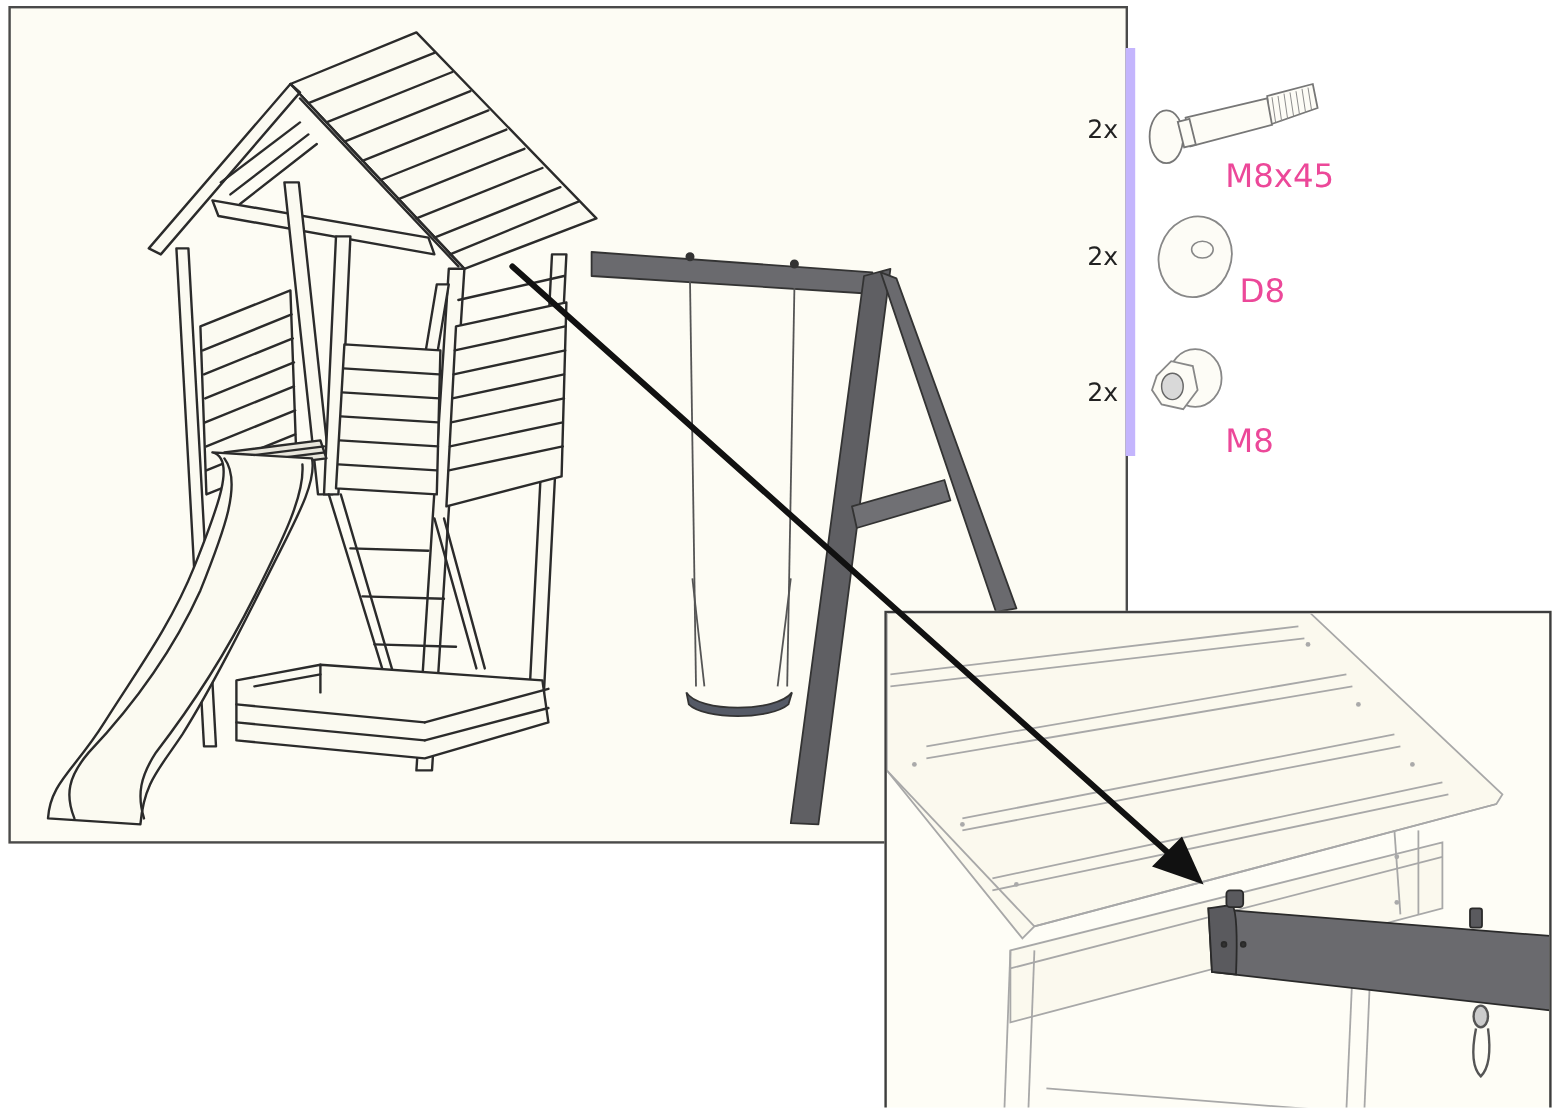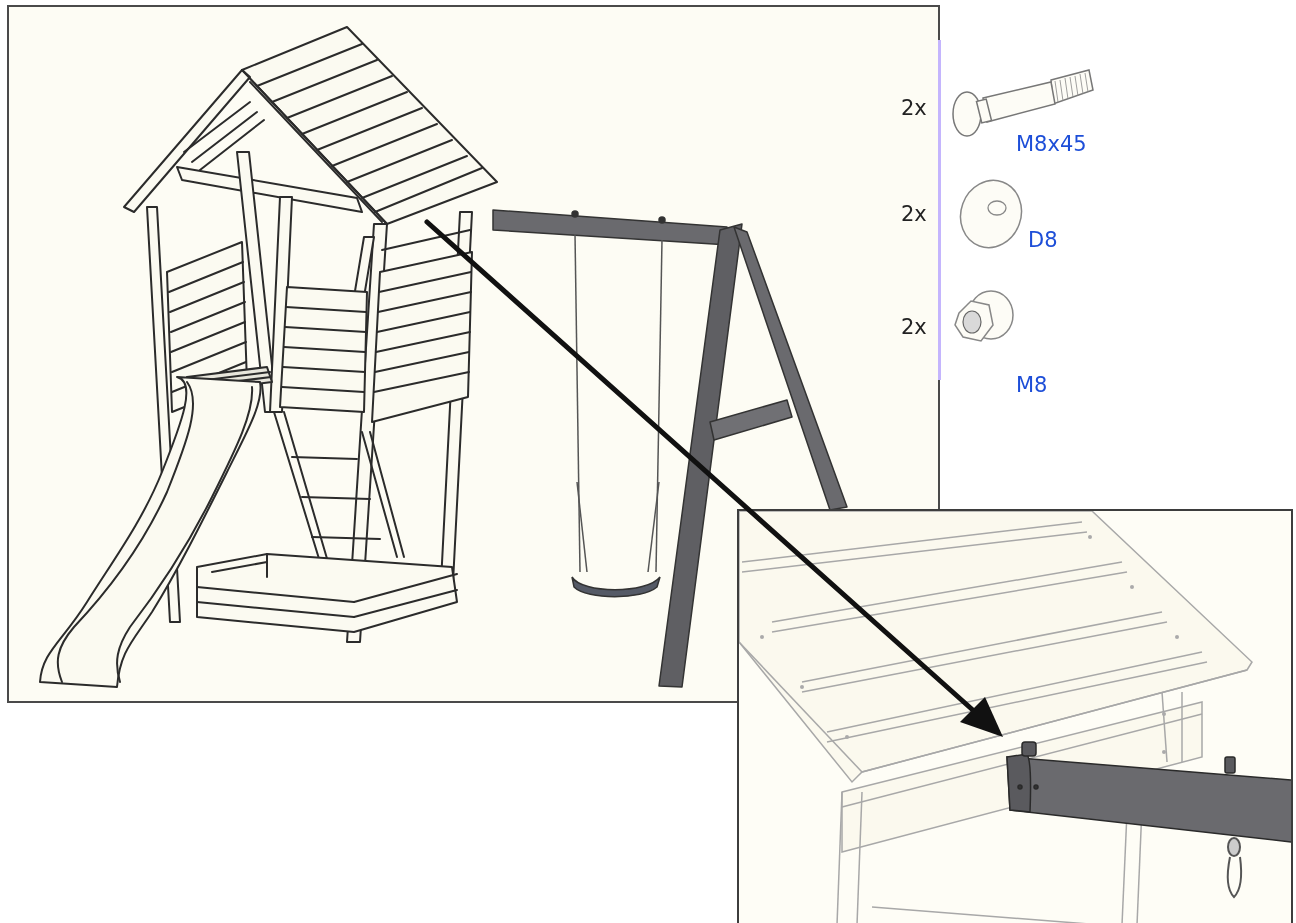--- a/index.html
+++ b/index.html
@@ -1,21 +1,21 @@
 <!DOCTYPE html>
 <html><head>
 <meta charset="utf-8">
 <style>
   html,body{margin:0;padding:0;background:#ffffff;}
   body{width:1296px;height:923px;position:relative;overflow:hidden;font-family:"DejaVu Sans","Liberation Sans",sans-serif;}
   .main-frame{position:absolute;left:7px;top:5px;width:929px;height:694px;border:2px solid #4a4a4a;background:#fdfcf4;box-sizing:content-box;}
-  .parts-panel{position:absolute;left:938px;top:40px;width:200px;height:340px;border-left:3px solid #c4b5fd;}
+  .parts-panel{position:absolute;left:938px;top:40px;width:200px;height:340px;border-left:8px solid #c4b5fd;}
   .part{position:absolute;left:0;width:200px;}
   .qty{position:absolute;left:-40px;font-size:21px;color:#222;}
-  .code{position:absolute;font-size:21px;color:#1d4ed8;}
+  .code{position:absolute;font-size:27px;color:#ec4899;}
   .inset{position:absolute;left:737px;top:509px;width:552px;height:416px;border:2px solid #3d3d3d;background:#fefdf6;overflow:hidden;}
   svg{position:absolute;left:0;top:0;}
   .overlay{position:absolute;left:0;top:0;width:1296px;height:923px;pointer-events:none;}
 </style>
 </head>
 <body>
 
 <div class="main-frame">
   <svg width="929" height="694" viewBox="7 5 929 694">
     <g fill="none" stroke="#2b2b2b" stroke-width="2" stroke-linejoin="round" stroke-linecap="round">
@@ -161,21 +161,21 @@
     </svg>
     <span class="code" style="left:87px;top:58px;">D8</span>
   </div>
   <div class="part" style="top:245px;height:100px;">
     <span class="qty" style="top:30px;">2x</span>
     <svg width="200" height="100" viewBox="0 0 200 100">
       <ellipse cx="50" cy="30" rx="22" ry="24" fill="#fdfcf6" stroke="#888" stroke-width="1.5"></ellipse>
       <polygon points="18,28 30,16 48,20 52,40 40,56 22,52 14,40" fill="#fdfcf6" stroke="#888" stroke-width="1.5"></polygon>
       <ellipse cx="31" cy="37" rx="9" ry="11" fill="#d9d9d9" stroke="#666" stroke-width="1.2"></ellipse>
     </svg>
-    <span class="code" style="left:75px;top:68px;margin-top:20px;">M8</span>
+    <span class="code" style="left:75px;top:68px;">M8</span>
   </div>
 </div>
 
 <div class="inset">
   <svg width="552" height="416" viewBox="737 509 552 416">
     <g fill="none" stroke="#a8a8a8" stroke-width="1.5">
 
       <polygon points="737,509 1090,509 1250,660 1245,668 860,770 850,780 737,640" fill="#fbf9ee"></polygon>
       <line x1="740" y1="560" x2="1080" y2="520"></line>
       <line x1="740" y1="570" x2="1085" y2="530"></line>

